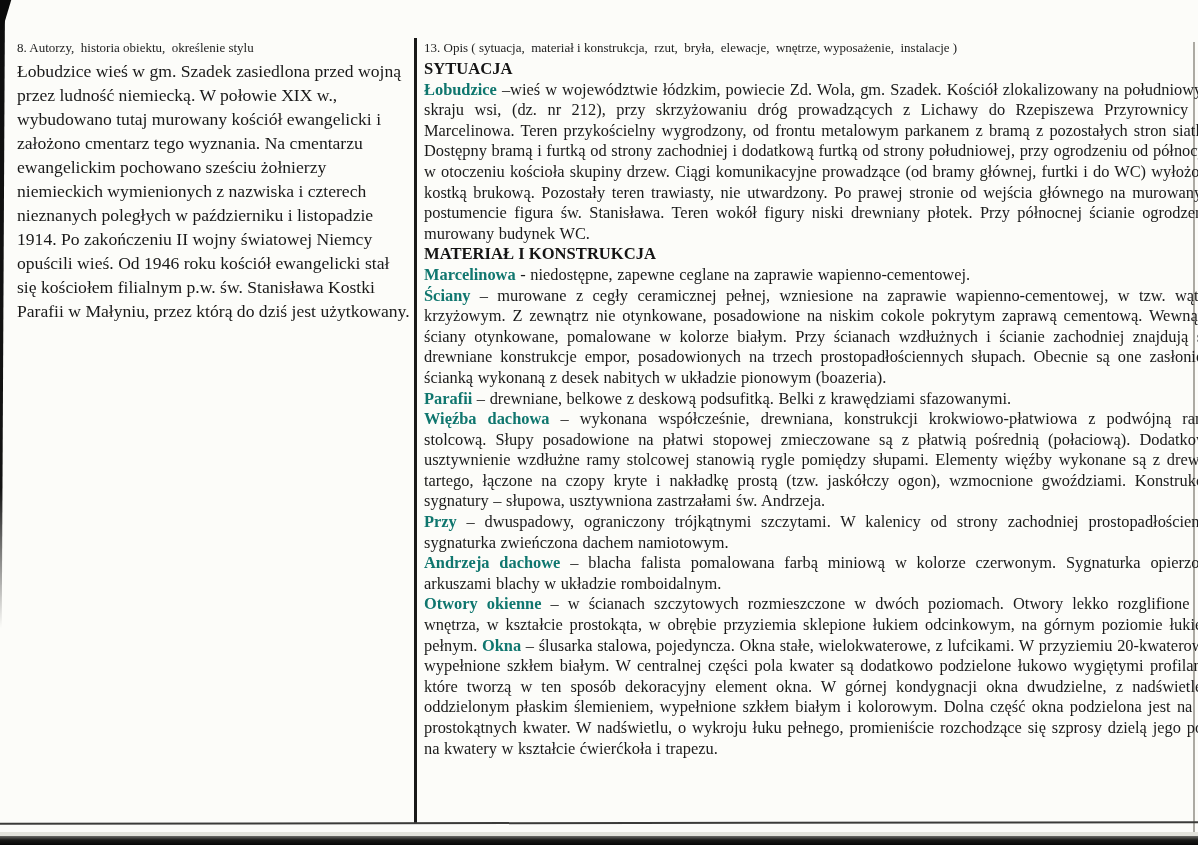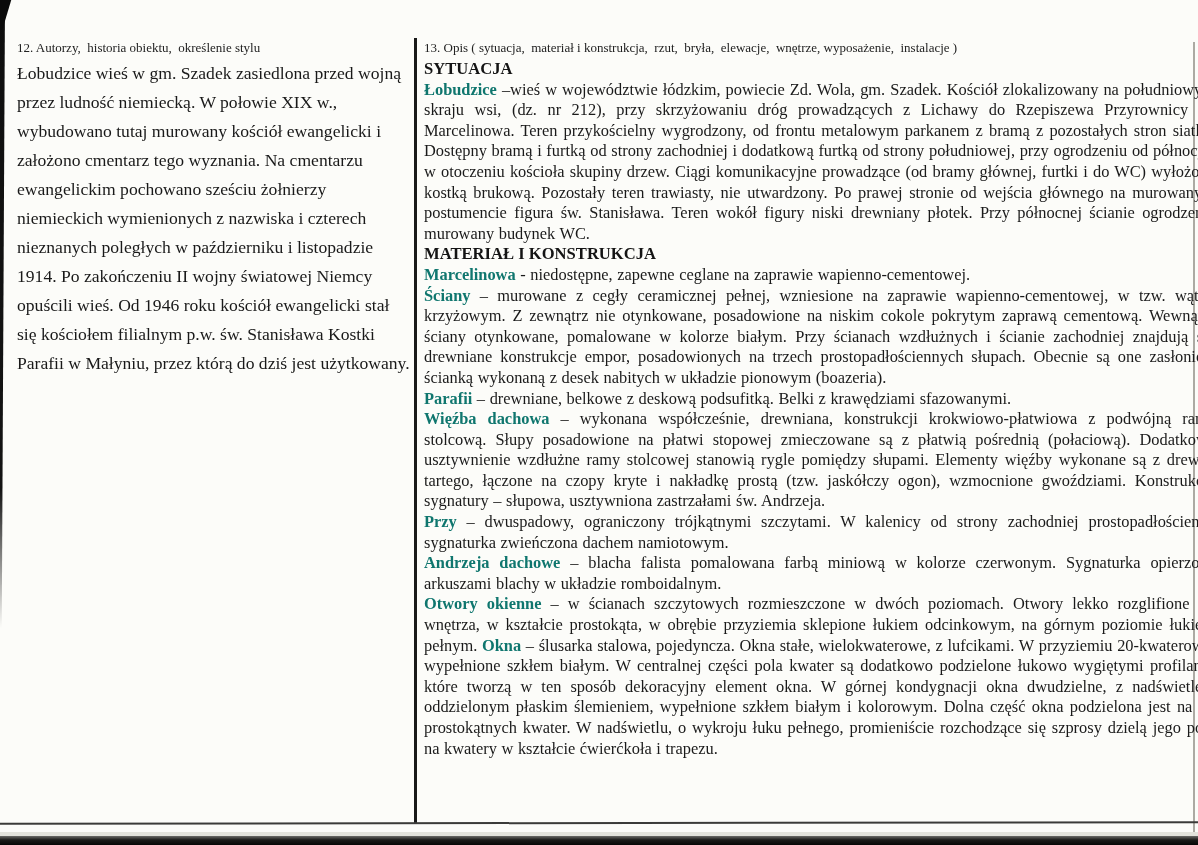--- a/index.html
+++ b/index.html
@@ -46,21 +46,21 @@
   }
 
   
   .left-col {
     position: absolute; left: 17px; top: 40px; width: 393px;
   }
   .col-heading {
     font-size: 13px; line-height: 16px; white-space: pre-wrap; color: #222;
   }
   .left-body {
-    margin-top: 3px; font-size: 17.6px; line-height: 29px;
+    margin-top: 3px; font-size: 17.6px; line-height: 24px;
     text-align: left; color: #191919;
   }
 
   
   .right-col {
     position: absolute; left: 424px; top: 40px; width: 791px;
   }
   .right-col .col-heading { margin-bottom: 3px; }
   .section-title {
     font-weight: bold; font-size: 16.6px; line-height: 20.6px; color: #141414;
@@ -82,21 +82,21 @@
 
 <div class="page">
 
   <div class="scan-left-edge"></div>
   <div class="scan-corner-wedge"></div>
   <div class="scan-right-edge"></div>
 
   <div class="column-divider"></div>
 
   <div class="left-col">
-    <div class="col-heading">12. Autorzy,  historia obiektu,  określenie stylu</div>
+    <div class="col-heading">8. Autorzy,  historia obiektu,  określenie stylu</div>
     <div class="left-body">Łobudzice wieś w gm. Szadek zasiedlona przed wojną przez ludność niemiecką. W połowie XIX w., wybudowano tutaj murowany kościół ewangelicki i założono cmentarz tego wyznania.  Na cmentarzu ewangelickim pochowano sześciu żołnierzy niemieckich wymienionych z nazwiska i czterech nieznanych poległych w październiku i listopadzie 1914. Po zakończeniu II wojny światowej Niemcy opuścili wieś. Od 1946 roku kościół ewangelicki stał się kościołem filialnym p.w. św. Stanisława Kostki Parafii w Małyniu, przez którą do dziś jest użytkowany.</div>
   </div>
 
   <div class="right-col">
     <div class="col-heading">13. Opis ( sytuacja,  materiał i konstrukcja,  rzut,  bryła,  elewacje,  wnętrze, wyposażenie,  instalacje )</div>
 
     <div class="section-title">SYTUACJA</div>
     <p class="rpara"><b>Łobudzice</b><span> –wieś w województwie łódzkim, powiecie Zd. Wola, gm. Szadek. Kościół zlokalizowany na południowym skraju wsi, (dz. nr 212), przy skrzyżowaniu dróg prowadzących z Lichawy do Rzepiszewa Przyrownicy do Marcelinowa. Teren przykościelny wygrodzony, od frontu metalowym parkanem z bramą z pozostałych stron siatką. Dostępny bramą i furtką od strony zachodniej i dodatkową furtką od strony południowej, przy ogrodzeniu od północy i w otoczeniu kościoła skupiny drzew. Ciągi komunikacyjne prowadzące (od bramy głównej, furtki i do WC) wyłożone kostką brukową. Pozostały teren trawiasty, nie utwardzony. Po prawej stronie od wejścia głównego na murowanym postumencie figura św. Stanisława. Teren wokół figury niski drewniany płotek. Przy północnej ścianie ogrodzenia murowany budynek WC.</span></p>
 
     <div class="section-title">MATERIAŁ I KONSTRUKCJA</div>

